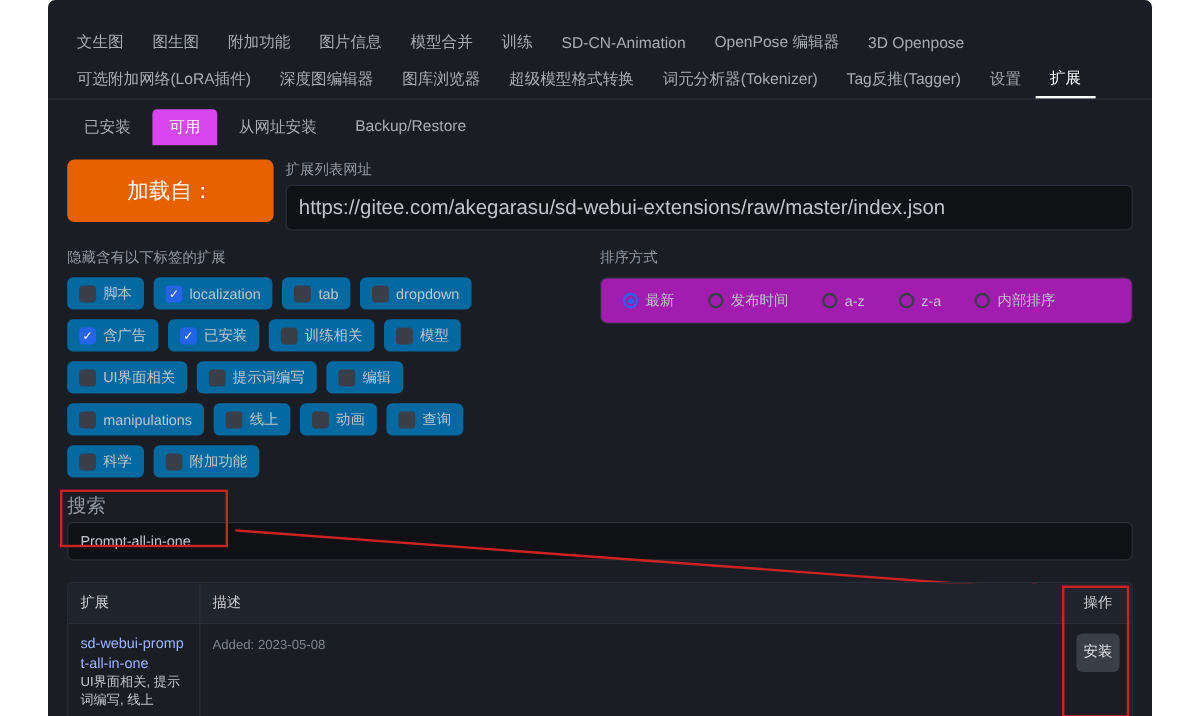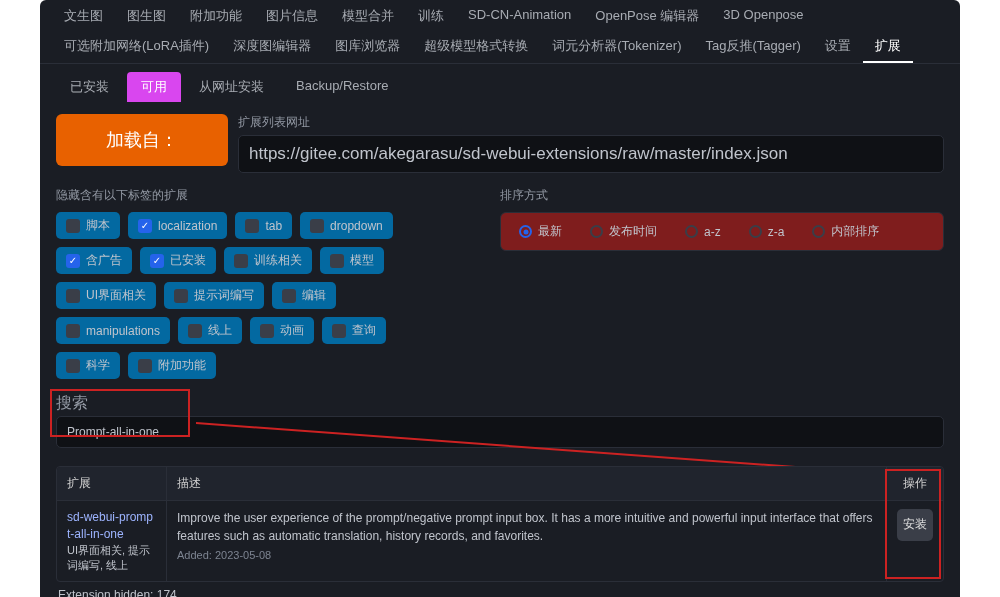--- a/index.html
+++ b/index.html
@@ -16,22 +16,23 @@
   width: 920px;
 }
 .panel-top {
   margin-top: 0;
   border-radius: 6px 6px 0 0;
 }
 .main-tabs {
   display: flex;
   flex-wrap: wrap;
   gap: 0;
-  padding: 1px 12px 0 12px;
+  padding: 20px 12px 0 12px;
   border-bottom: 1px solid #2a2e38;
+  align-items: center;
 }
 .main-tab {
   padding: 6px 12px;
   color: #a8acb3;
   cursor: pointer;
   white-space: nowrap;
 }
 .main-tab.active {
   color: #fff;
   font-weight: 500;
@@ -130,21 +131,21 @@
   justify-content: center;
   font-size: 10px;
   color: #fff;
 }
 .chip-check.on {
   background: #2563eb;
 }
 .sort-group {
   display: flex;
   gap: 4px;
-  background: #7f1d1d;
+  background: #a21caf;
   border: 1px solid #2a2e38;
   border-radius: 6px;
   padding: 6px;
 }
 .radio-item {
   display: flex;
   align-items: center;
   gap: 6px;
   padding: 4px 12px;
   cursor: pointer;
@@ -420,21 +421,20 @@
         <div class="th col-ext">扩展</div>
         <div class="th col-desc">描述</div>
         <div class="th col-act">操作</div>
       </div>
       <div class="trow">
         <div class="td col-ext">
           <div class="ext-name">sd-webui-prompt-all-in-one</div>
           <div class="ext-tags">UI界面相关, 提示词编写, 线上</div>
         </div>
         <div class="td col-desc">
-          <div class="desc-text">Improve the user experience of the prompt/negative prompt input box. It has a more intuitive and powerful input interface that offers features such as automatic translation, history records, and favorites.</div>
           <div class="added">Added: 2023-05-08</div>
         </div>
         <div class="td col-act">
           <button class="install-btn">安装</button>
         </div>
       </div>
     </div>
     <div class="hidden-count">Extension hidden: 174</div>
   </div>
 </div>

